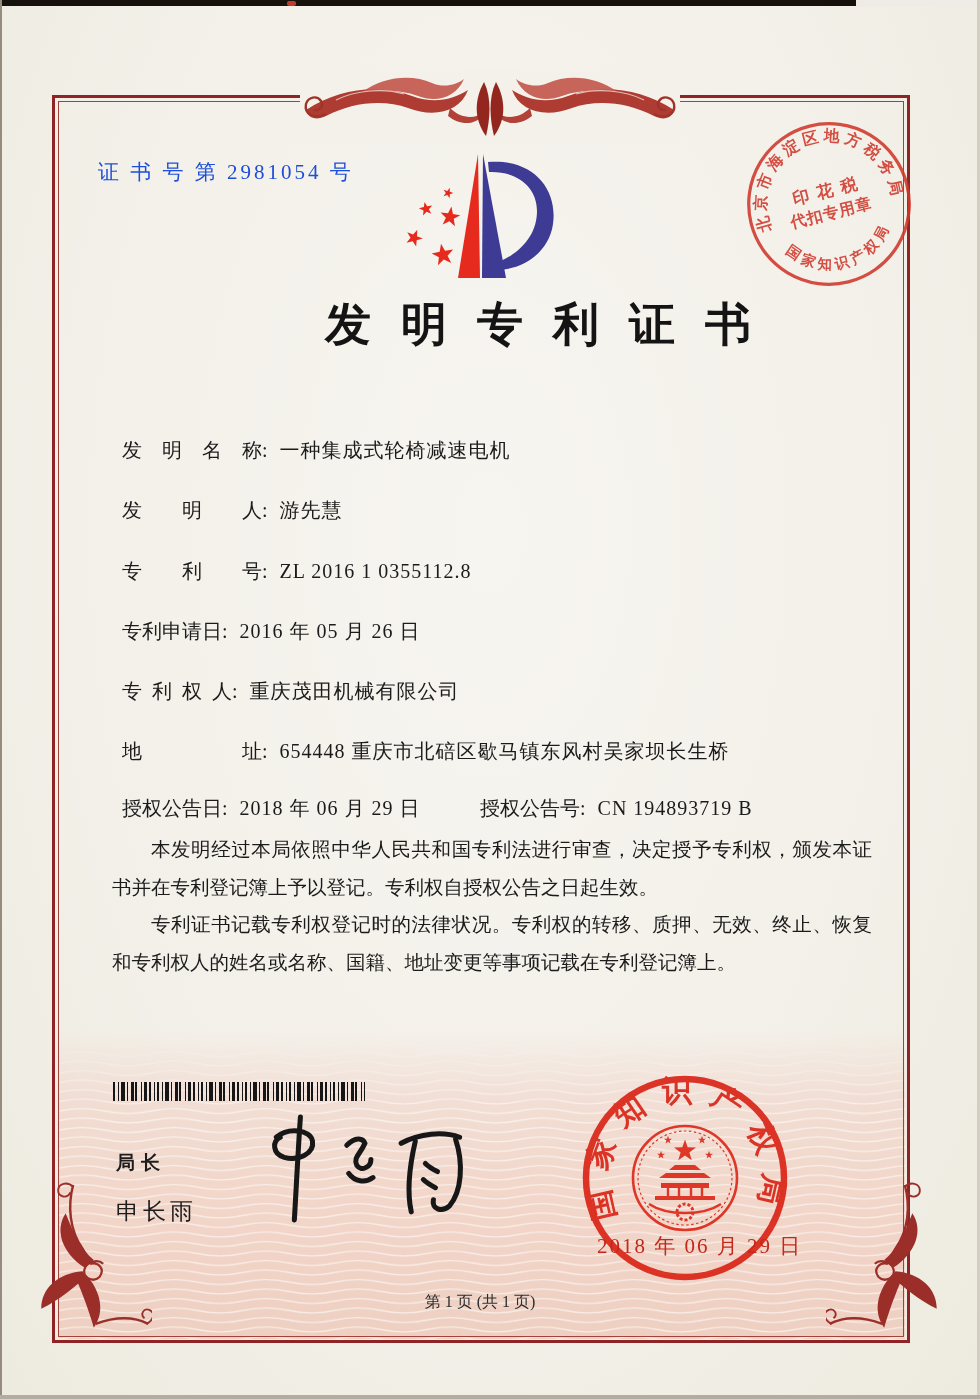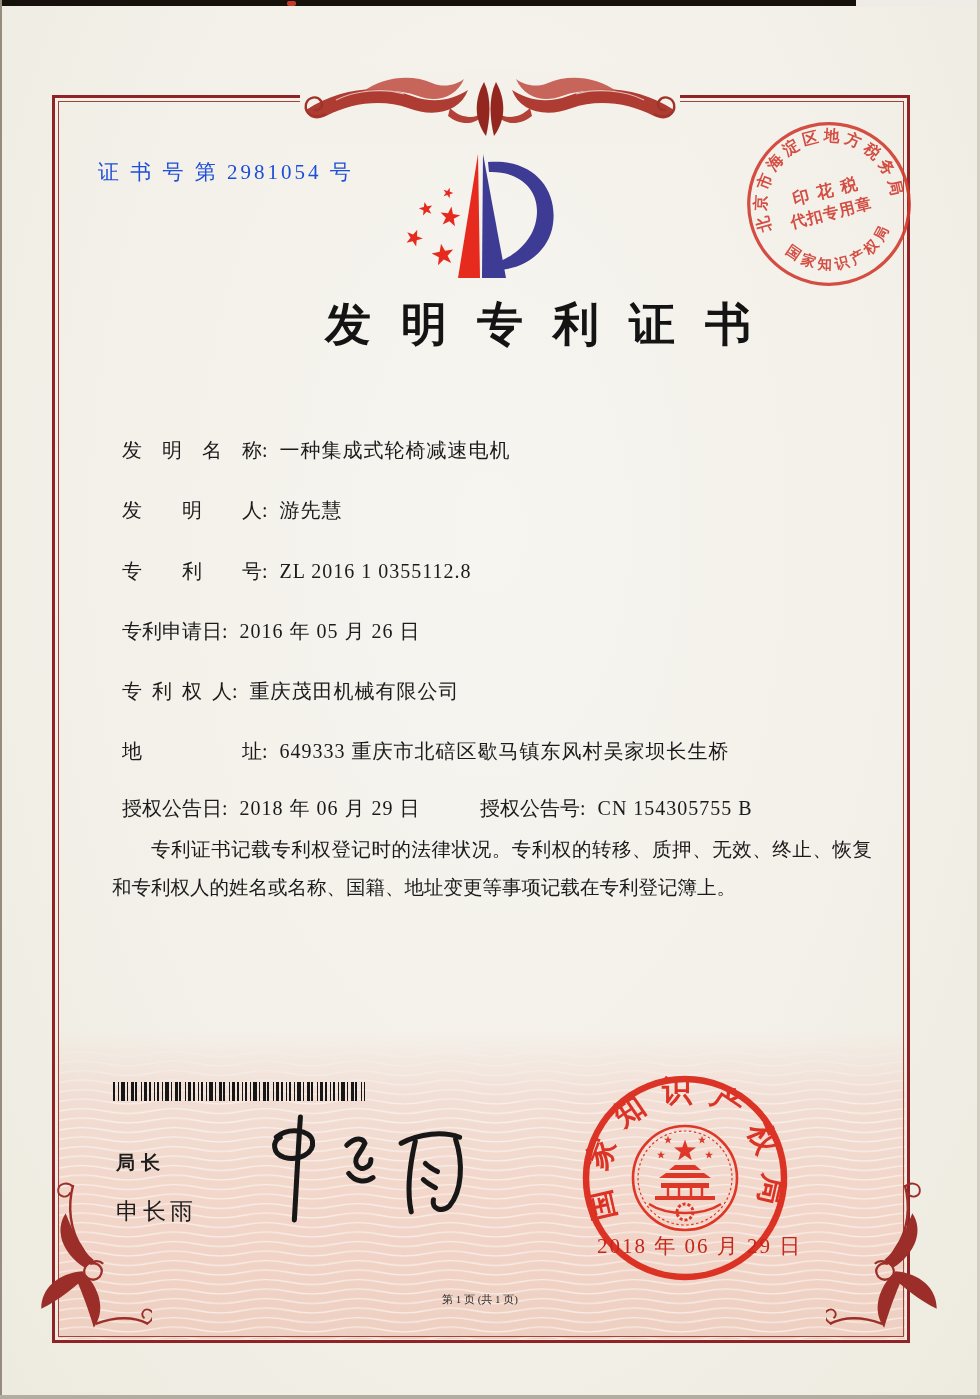--- a/index.html
+++ b/index.html
@@ -63,21 +63,21 @@
       #161616 36px 38px, rgba(0,0,0,0) 38px 41px,
       #161616 41px 42px, rgba(0,0,0,0) 42px 44px);}
 
   .sig-role{position:absolute;left:116px;top:1150px;font-size:19px;letter-spacing:6px;z-index:4;font-weight:bold;}
   .sig-name{position:absolute;left:116px;top:1196px;font-size:23px;letter-spacing:4px;z-index:4;text-align:right;}
   .signature{position:absolute;left:248px;top:1110px;width:262px;height:118px;z-index:4;}
 
   .seal{position:absolute;left:575px;top:1068px;width:220px;height:220px;z-index:5;opacity:.92;}
   .seal-date{position:absolute;left:597px;top:1232px;font-size:21px;color:#c4271b;letter-spacing:2px;z-index:6;}
 
-  .footer{position:absolute;left:0;top:1292px;width:960px;text-align:center;font-size:11px;color:#2c2c2c;z-index:4;}
+  .footer{position:absolute;left:0;top:1292px;width:960px;text-align:center;font-size:16px;color:#2c2c2c;z-index:4;}
 </style>
 </head>
 <body>
 
 <svg width="0" height="0" style="position:absolute" aria-hidden="true">
   <defs>
     <path id="star" d="M0,-10 L2.35,-3.24 L9.51,-3.09 L3.80,1.24 L5.88,8.09 L0,4 L-5.88,8.09 L-3.80,1.24 L-9.51,-3.09 L-2.35,-3.24 Z"></path>
   </defs>
 </svg>
 
@@ -184,30 +184,31 @@
 <div class="row" style="top:558px">
   <span class="lbl">专　　利　　号:</span><span class="val">ZL 2016 1 0355112.8</span>
 </div>
 <div class="row" style="top:618px">
   <span class="lbl">专利申请日:</span><span class="val">2016 年 05 月 26 日</span>
 </div>
 <div class="row" style="top:678px">
   <span class="lbl">专  利  权  人:</span><span class="val">重庆茂田机械有限公司</span>
 </div>
 <div class="row" style="top:738px">
-  <span class="lbl">地　　　　　址:</span><span class="val">649333 重庆市北碚区歇马镇东风村吴家坝长生桥</span>
+  <span class="lbl">地　　　　　址:</span><span class="val">654448 重庆市北碚区歇马镇东风村吴家坝长生桥</span>
 </div>
 <div class="row" style="top:795px">
   <span class="lbl">授权公告日:</span><span class="val">2018 年 06 月 29 日</span>
 </div>
 <div class="row" style="top:795px;left:480px">
-  <span class="lbl">授权公告号:</span><span class="val">CN 154305755 B</span>
+  <span class="lbl">授权公告号:</span><span class="val">CN 194893719 B</span>
 </div>
 
 <div class="body-text">
+  <p>本发明经过本局依照中华人民共和国专利法进行审查，决定授予专利权，颁发本证书并在专利登记簿上予以登记。专利权自授权公告之日起生效。</p>
   <p>专利证书记载专利权登记时的法律状况。专利权的转移、质押、无效、终止、恢复和专利权人的姓名或名称、国籍、地址变更等事项记载在专利登记簿上。</p>
 </div>
 
 <div class="barcode"></div>
 
 <div class="sig-role">局长</div>
 <div class="sig-name">申长雨</div>
 
 <svg class="signature" viewBox="0 0 260 115">
   <g fill="none" stroke="#171717" stroke-width="5" stroke-linecap="round">

